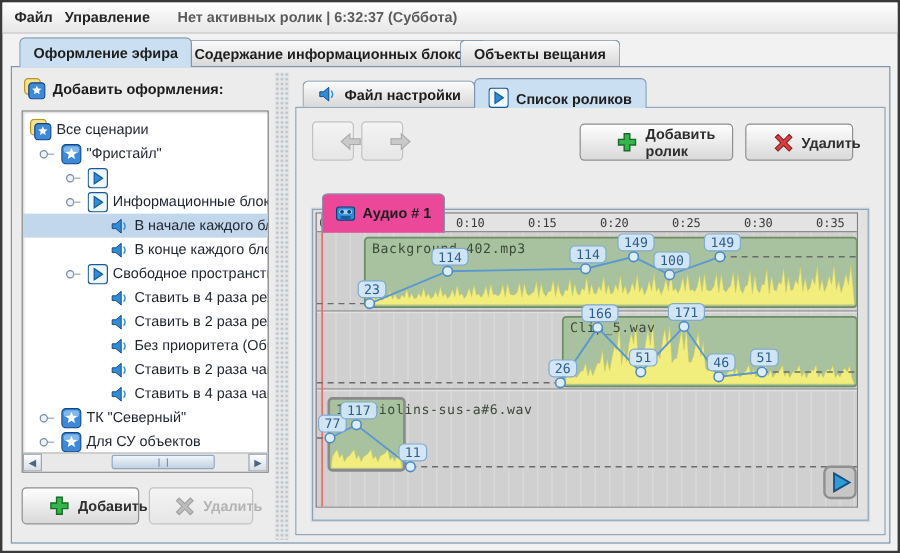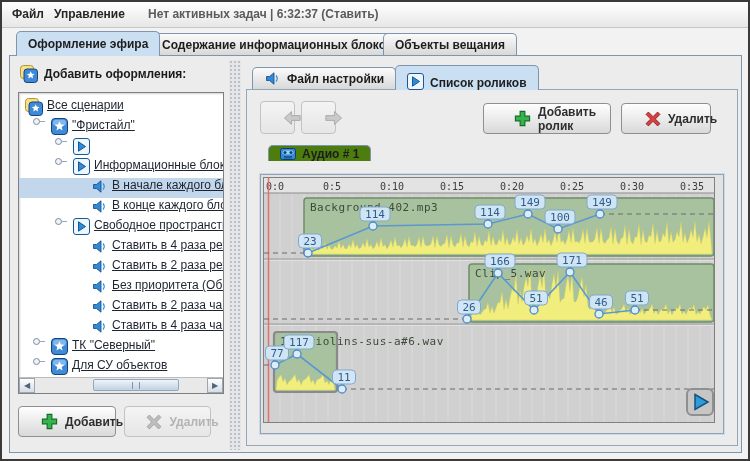--- a/index.html
+++ b/index.html
@@ -15,31 +15,31 @@
   
   .tab{position:absolute;display:flex;align-items:center;gap:6px;padding:0 11px;
     border:1px solid #7e96ad;border-bottom:none;border-radius:5px 5px 0 0;
     background:linear-gradient(#fbfbfb,#d8d8d8);font-weight:bold;color:#1d1d1d;
     white-space:nowrap;cursor:default;}
   .tab.active{background:#cbdff2;z-index:5;}
   .main-tab{top:31px;height:22px;}
   .main-tab.active{top:29px;height:25px;}
   .rtab{top:65px;height:22px;}
   .rtab.active{top:63px;height:25px;align-items:flex-end;}
-  .atab{top:143px;height:16px;background:#4d7c0f;z-index:5;}
+  .atab{top:159px;height:33px;background:#ec4899;z-index:5;}
   .main-pane{position:absolute;left:7px;top:53px;width:733px;height:398px;
     background:#ececec;border:1px solid #7e96ad;}
   
   .left-header{position:absolute;left:18px;top:61px;height:22px;display:flex;
     align-items:center;gap:6px;font-weight:bold;color:#1b1b1b;z-index:2;}
   .tree-box{position:absolute;left:16px;top:90px;width:206px;height:302px;
     background:#ffffff;border:1px solid #7f7f7f;box-shadow:inset 1px 1px 2px rgba(0,0,0,.18);
     overflow:hidden;z-index:2;}
-  .tree-row{position:relative;height:20px;display:flex;align-items:flex-start;gap:4px;
-    white-space:nowrap;color:#1e2430;cursor:default;text-decoration:underline;}
+  .tree-row{position:relative;height:20px;display:flex;align-items:center;gap:4px;
+    white-space:nowrap;color:#1e2430;cursor:default;}
   .tree-row.selected{background:#c2d7eb;}
   .handle{width:14px;display:inline-flex;align-items:center;flex:none;}
   .handle i{width:7px;height:7px;border:1px solid #7d8aa0;border-radius:50%;
     background:#eef3f8;display:inline-block;}
   .handle s{display:inline-block;width:5px;height:1px;background:#9aa6b5;text-decoration:none;}
   .ticon{display:inline-flex;flex:none;align-items:center;}
   .hscroll{position:absolute;left:0;bottom:0;width:204px;height:16px;
     background:#e9e9e9;border-top:1px solid #bcbcbc;display:flex;align-items:center;}
   .sb-btn{width:16px;height:15px;flex:none;display:flex;align-items:center;justify-content:center;
     font-size:8px;color:#4d647e;background:linear-gradient(#fdfdfd,#d7dde4);
@@ -66,21 +66,21 @@
     background:#d0d0d0;}
 </style>
 </head>
 <body>
 
 <div class="window">
 
   <div class="menubar">
     <span class="menu-item" style="left:10px">Файл</span>
     <span class="menu-item" style="left:52px">Управление</span>
-    <span class="status">Нет активных задач  | 6:32:37 (Ставить)</span>
+    <span class="status">Нет активных ролик  | 6:32:37 (Суббота)</span>
   </div>
 
   <div class="tab main-tab active" style="left:14px">Оформление эфира</div>
   <div class="tab main-tab" style="left:148px">Содержание информационных блоков</div>
   <div class="tab main-tab" style="left:381px">Объекты вещания</div>
 
   <div class="main-pane"></div>
 
   <div class="left-header">
     <span class="ticon">

